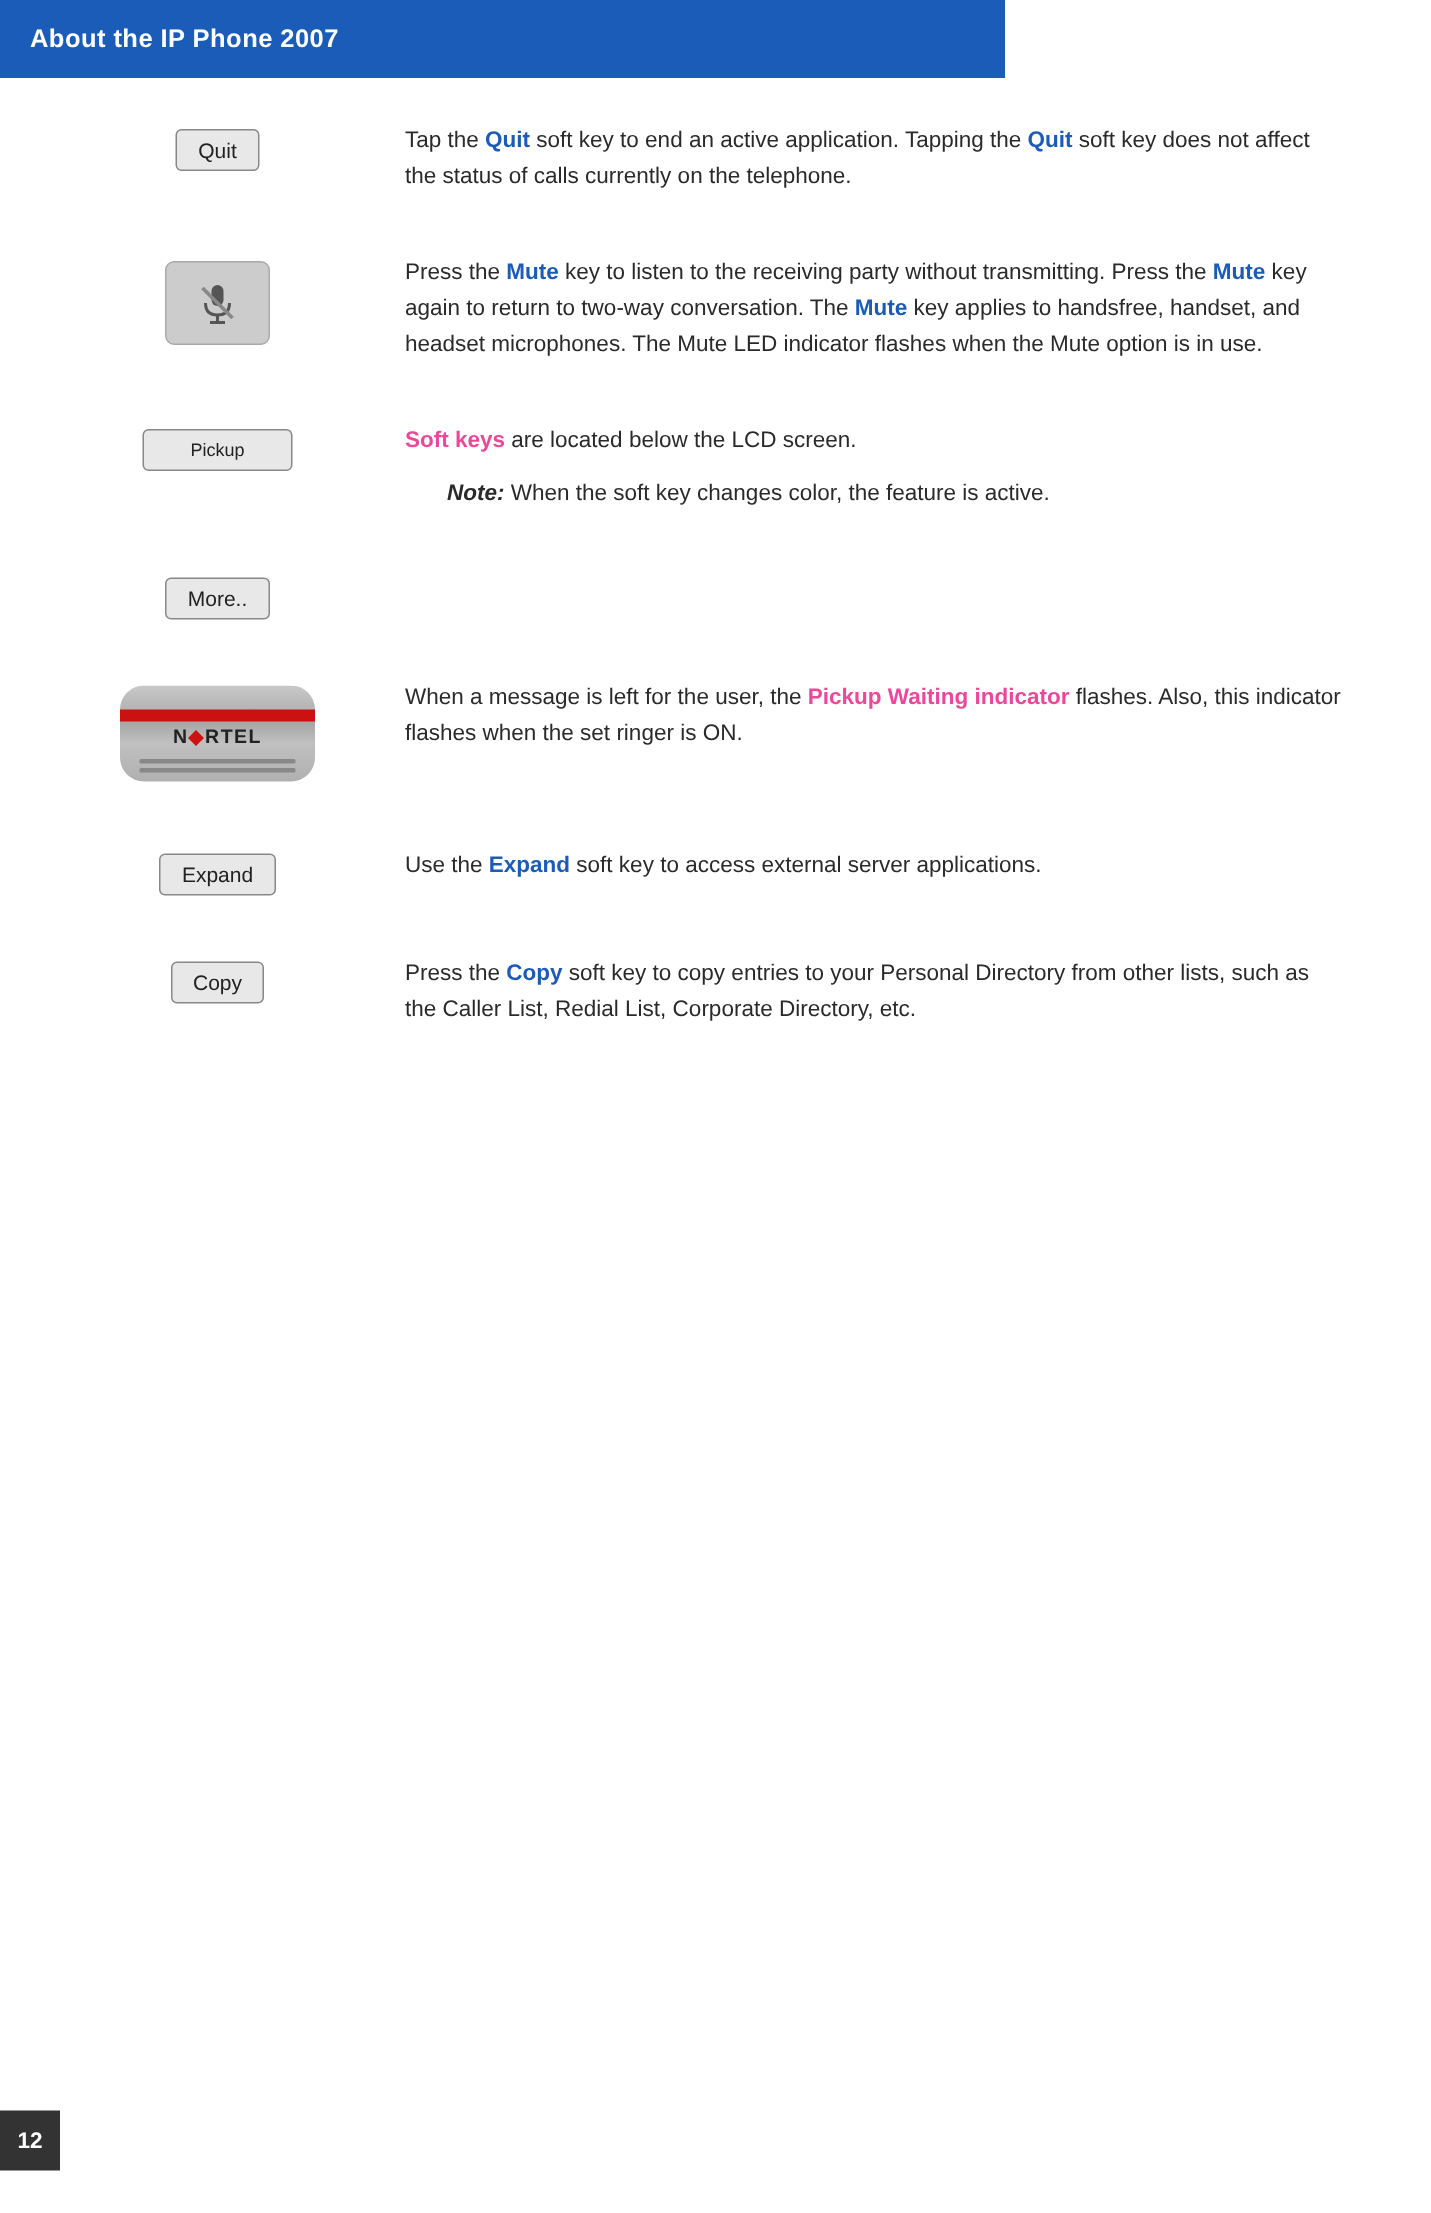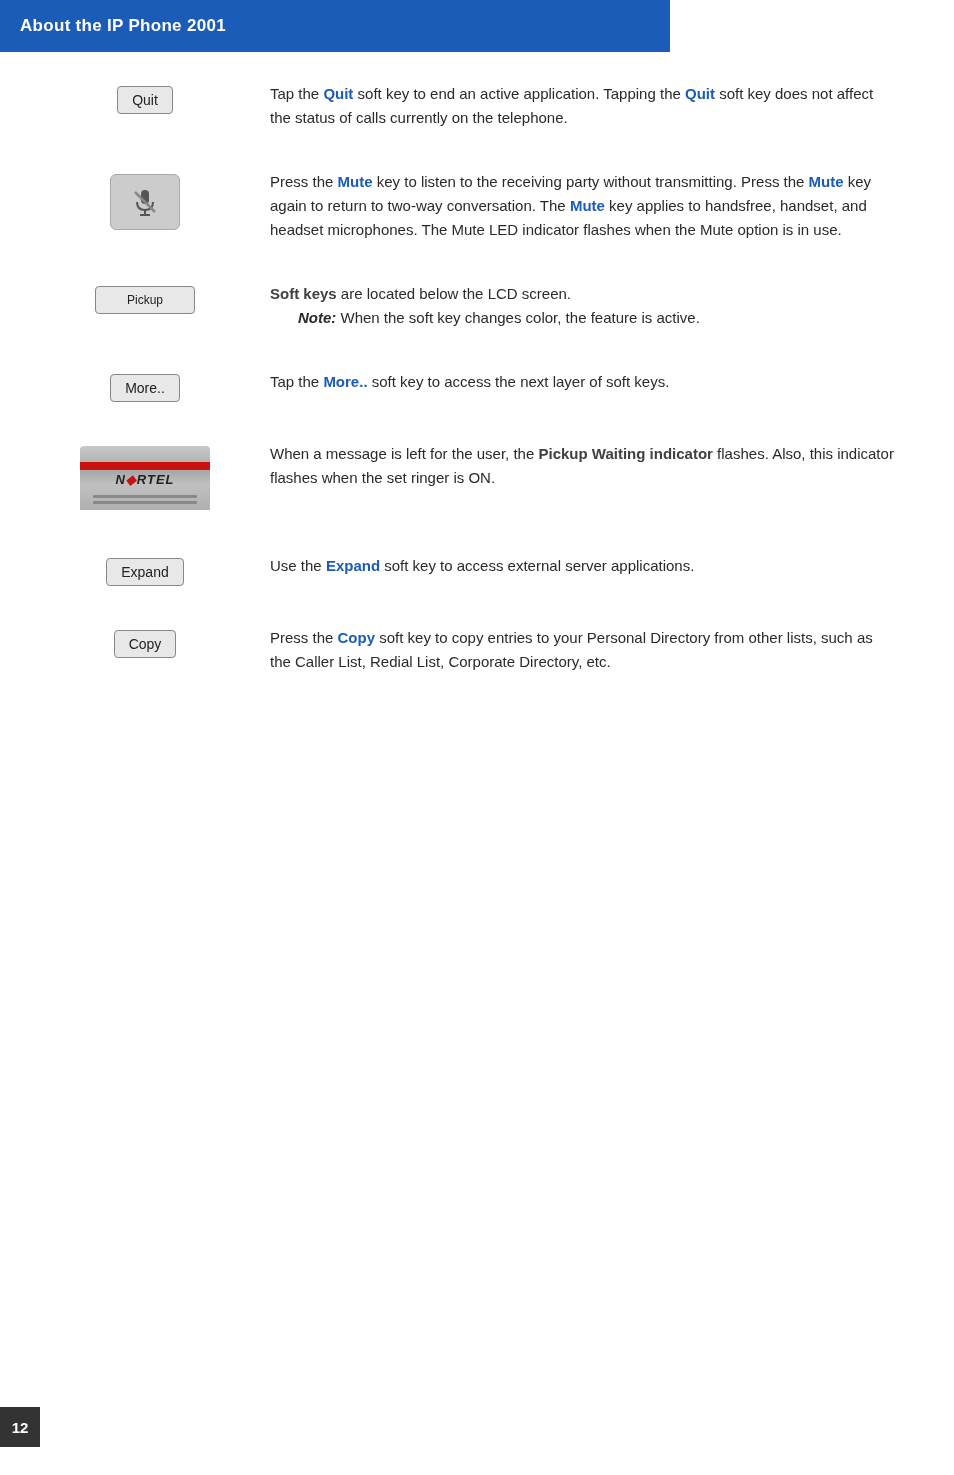--- a/index.html
+++ b/index.html
@@ -59,27 +59,27 @@
       font-size: 15px;
       color: #2a2a2a;
     }
 
     .desc-cell b.blue {
       color: #1a5cb8;
       font-weight: bold;
     }
 
     .desc-cell b.teal {
-      color: #404040;
+      color: #ec4899;
       font-weight: bold;
     }
 
     
     .note-block {
-      margin-top: 0;
+      margin-top: 11px;
       padding-left: 28px;
       font-size: 15px;
       line-height: 1.6;
     }
 
     .note-block b {
       font-style: italic;
       font-weight: bold;
     }
 
@@ -128,26 +128,25 @@
       height: 68px;
       position: relative;
       border-radius: 4px;
       overflow: hidden;
     }
 
     .nortel-body {
       width: 130px;
       height: 64px;
       background: linear-gradient(180deg, #c8c8c8 0%, #a8a8a8 40%, #c0c0c0 60%, #b0b0b0 100%);
-      border-radius: 0;
+      border-radius: 16px;
       position: relative;
       display: flex;
       flex-direction: column;
       align-items: center;
-      font-style: italic;
     }
 
     .nortel-red-bar {
       width: 100%;
       height: 8px;
       background: #cc1111;
       position: absolute;
       top: 16px;
     }
 
@@ -188,21 +187,21 @@
       justify-content: center;
       color: #fff;
       font-weight: bold;
       font-size: 15px;
     }
   </style>
 </head>
 <body>
 
 <div class="header-bar">
-  <span class="title">About the IP Phone 2001</span>
+  <span class="title">About the IP Phone 2007</span>
 </div>
 
 <div class="content">
 
   <div class="row">
     <div class="icon-cell">
       <div class="btn-key">Quit</div>
     </div>
     <div class="desc-cell">
       Tap the <b class="blue">Quit</b> soft key to end an active application. Tapping the <b class="blue">Quit</b> soft key does not affect the status of calls currently on the telephone.
@@ -239,23 +238,20 @@
       <b class="teal">Soft keys</b> are located below the LCD screen.
       <div class="note-block">
         <b><i>Note:</i></b> When the soft key changes color, the feature is active.
       </div>
     </div>
   </div>
 
   <div class="row">
     <div class="icon-cell">
       <div class="btn-key">More..</div>
-    </div>
-    <div class="desc-cell">
-      Tap the <b class="blue">More..</b> soft key to access the next layer of soft keys.
     </div>
   </div>
 
   <div class="row">
     <div class="icon-cell">
       <div class="nortel-device">
         <div class="nortel-body">
           <div class="nortel-red-bar"></div>
           <span class="nortel-label">N<span style="color:#cc1111;">◆</span>RTEL</span>
           <div class="nortel-lines">

